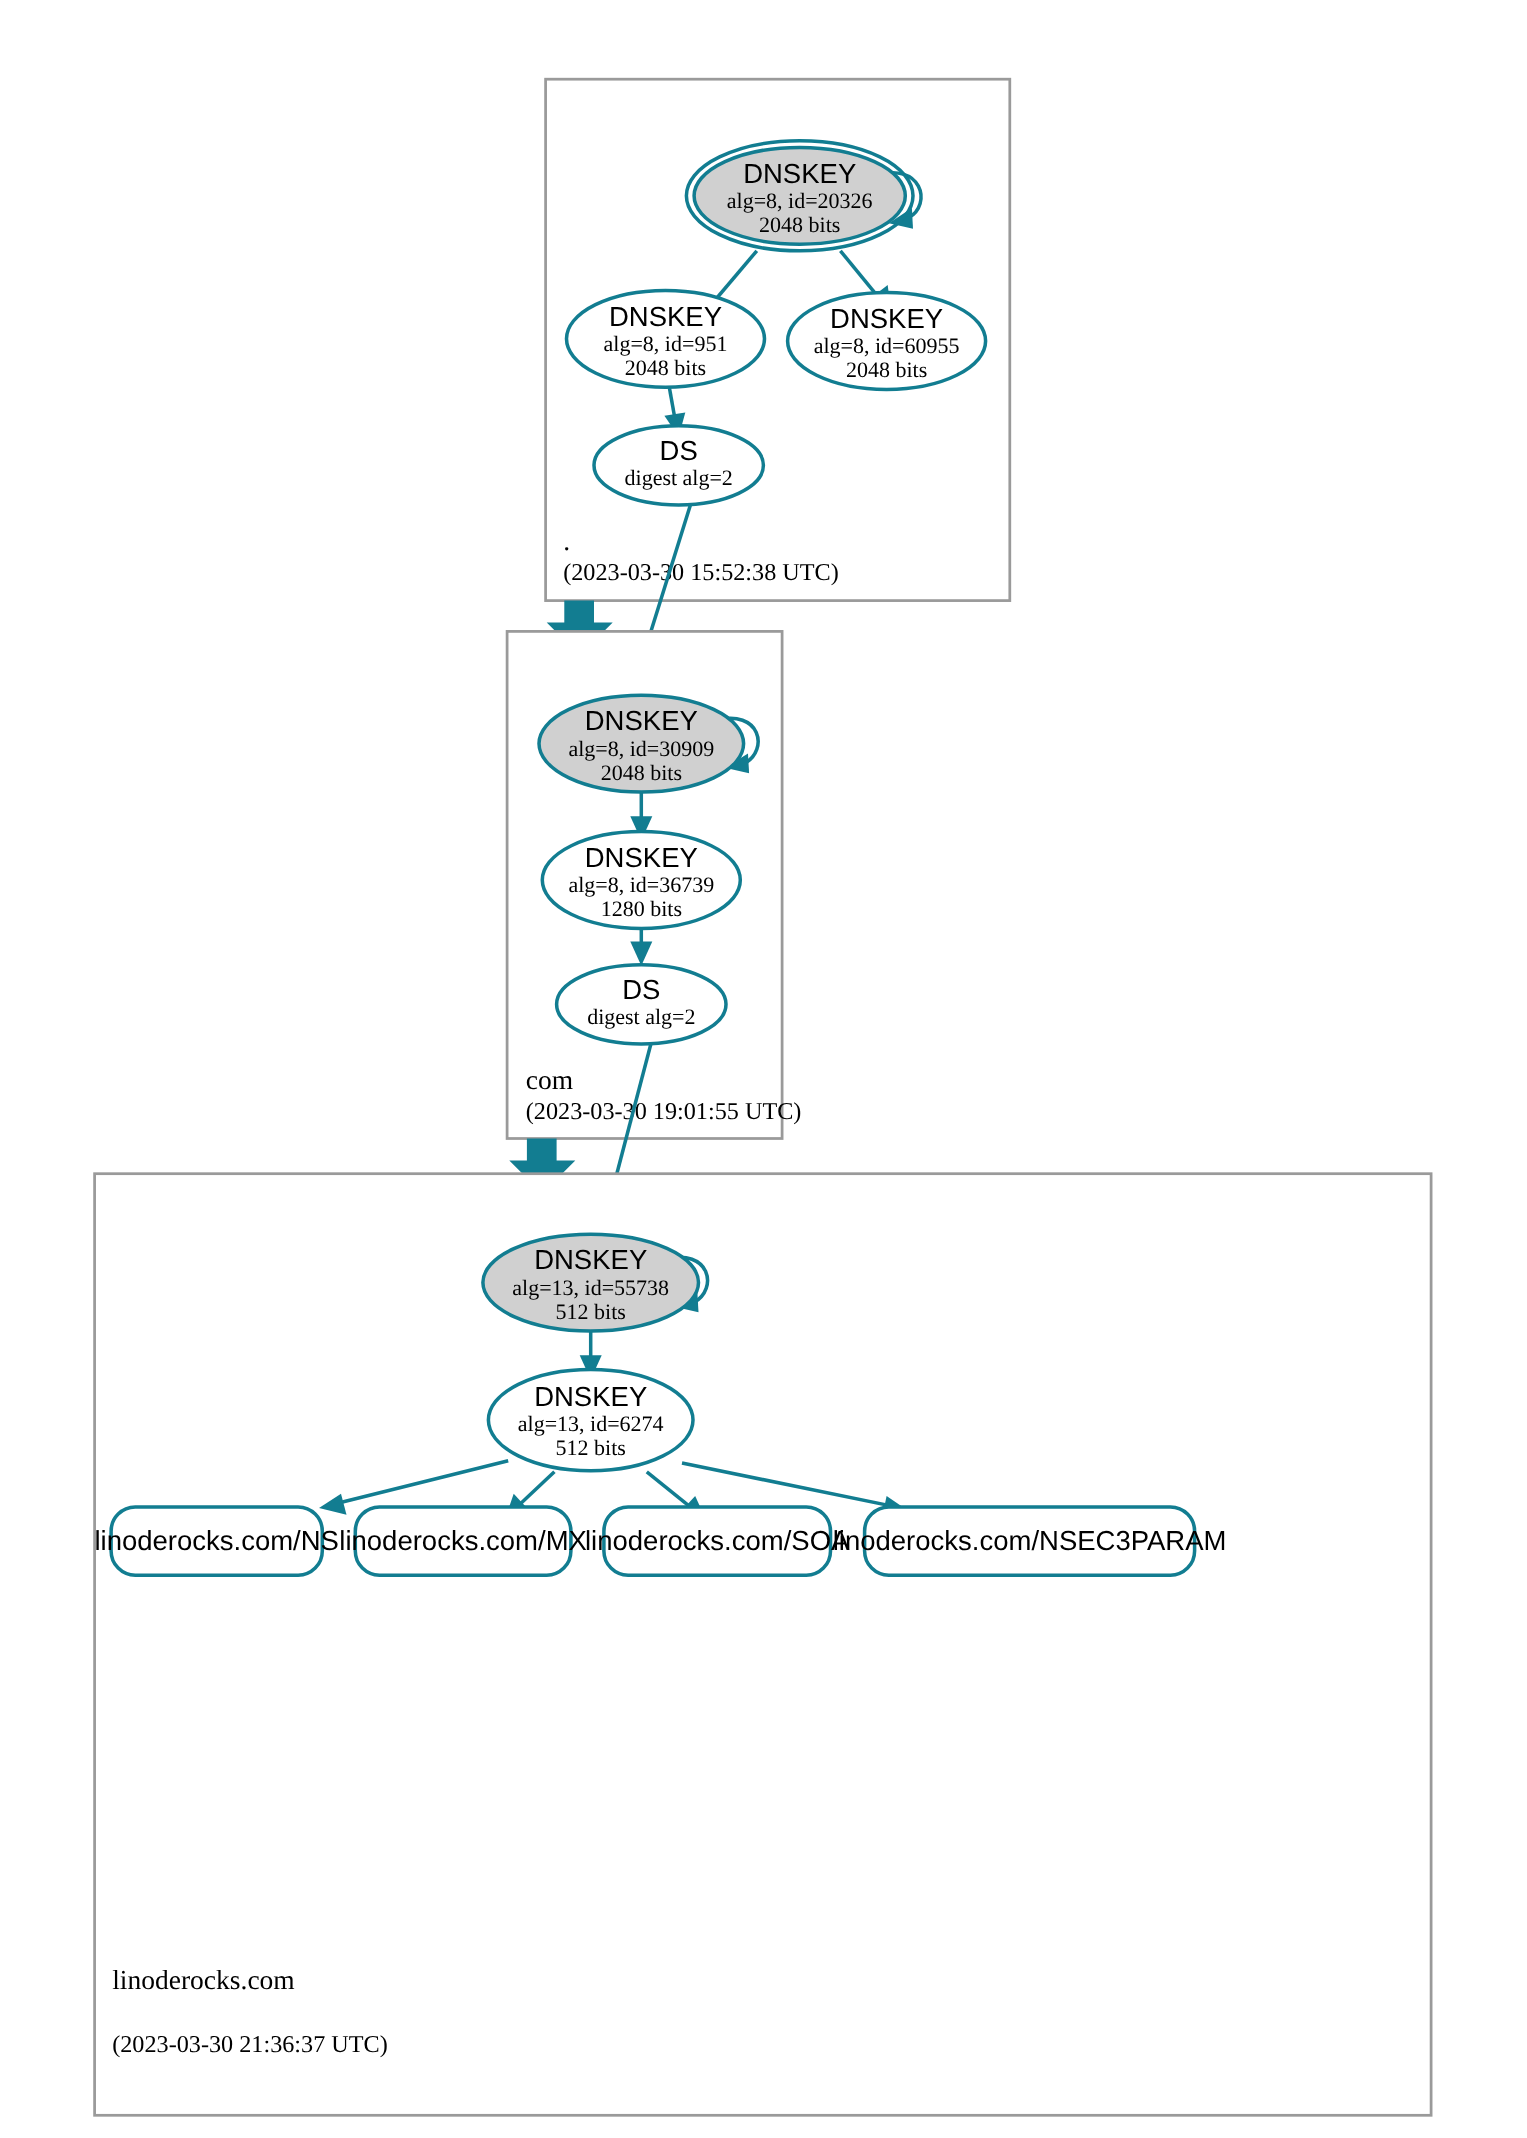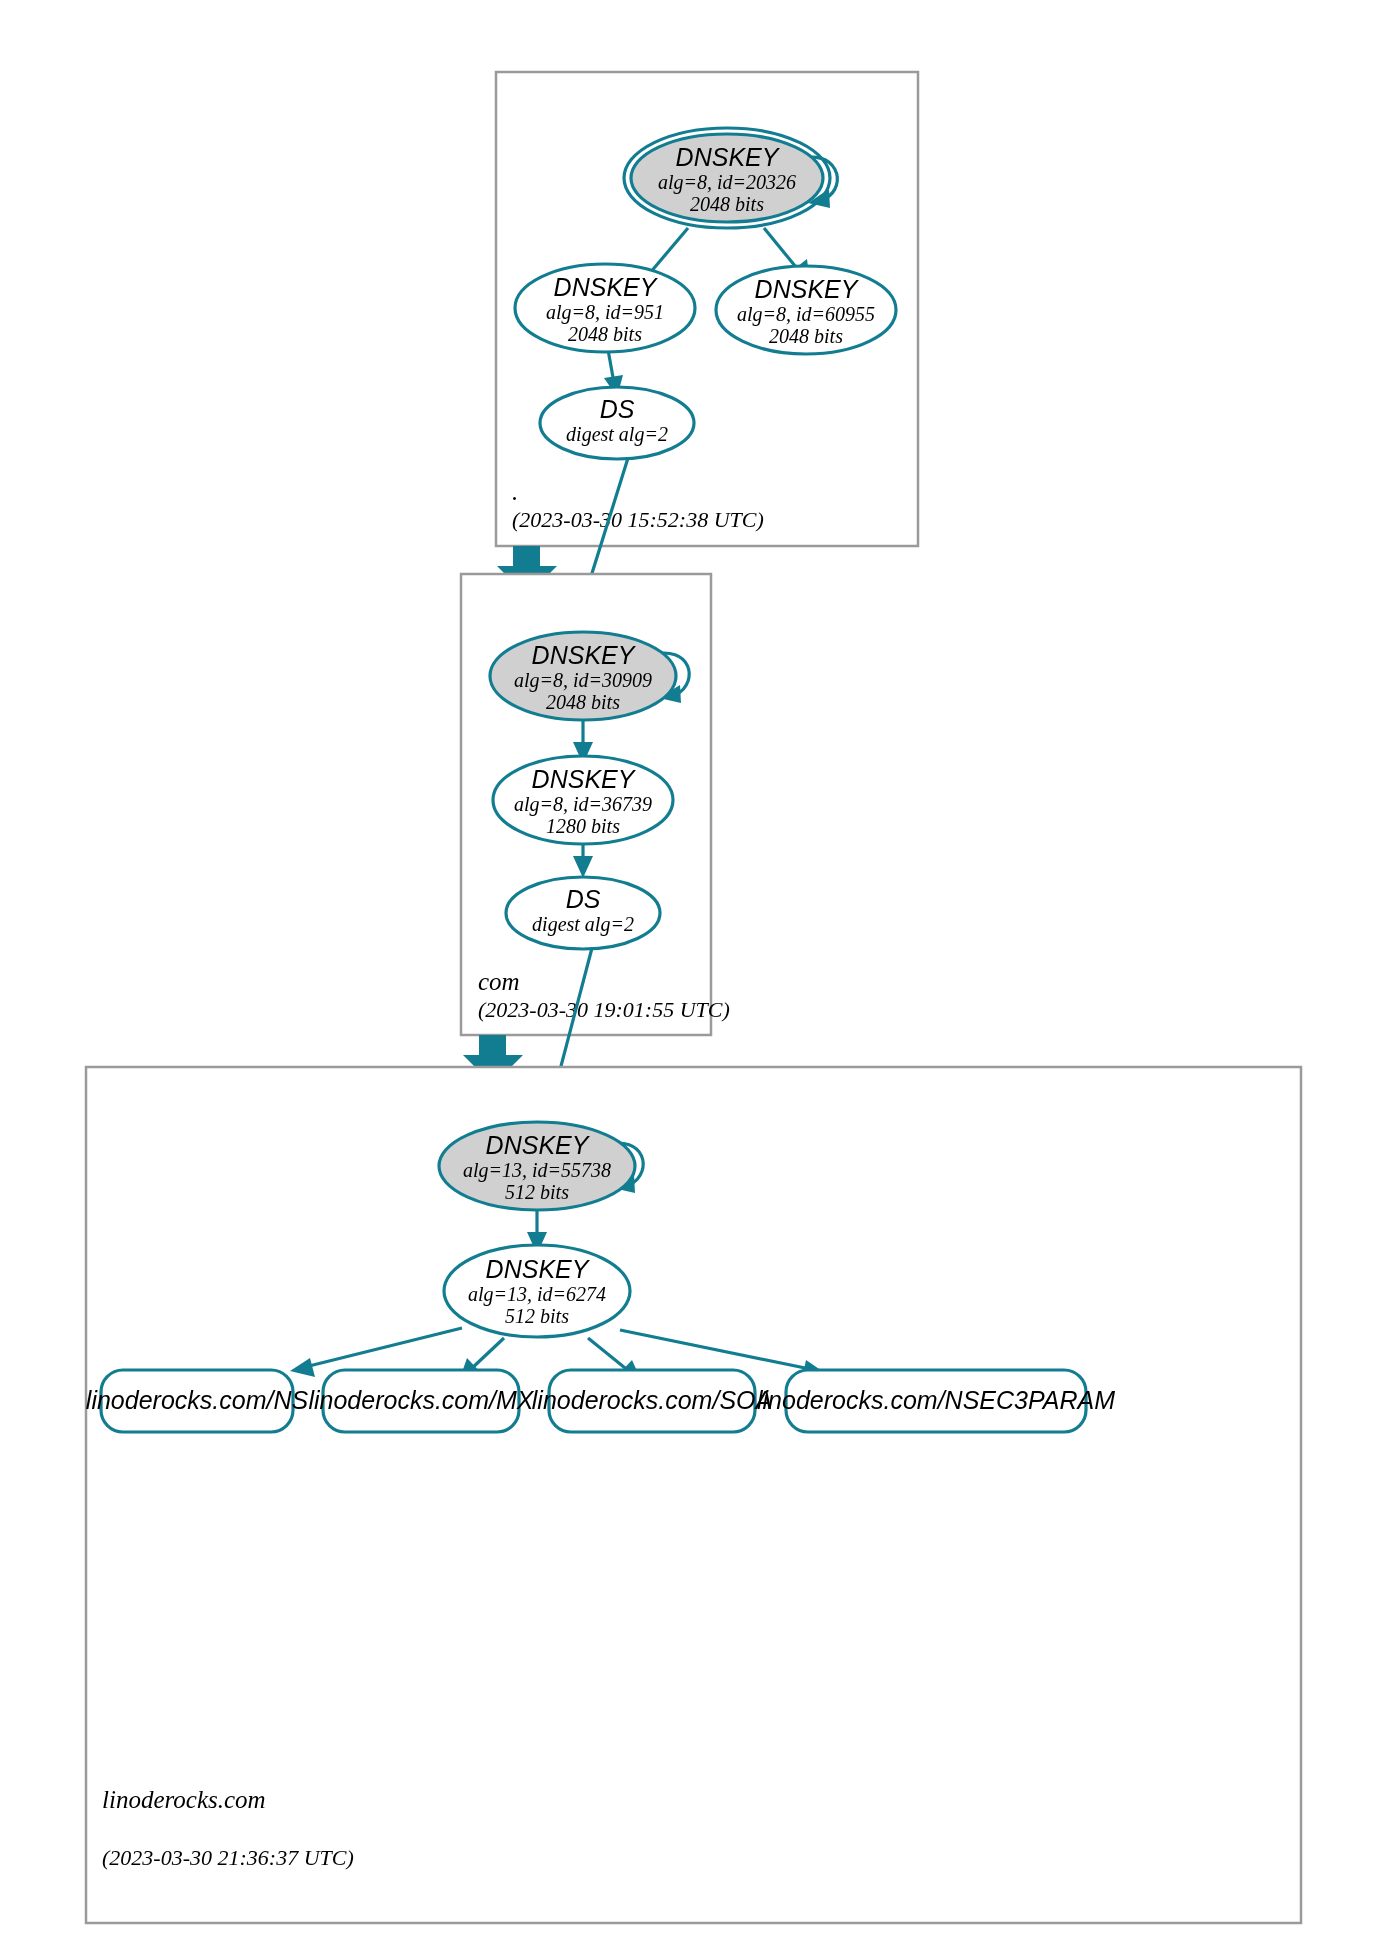--- a/index.html
+++ b/index.html
@@ -10,21 +10,20 @@
   body {
     width: 1388px;
     height: 1944px;
     font-family: "Liberation Sans", sans-serif;
     overflow: hidden;
   }
   #diagram-root {
     position: relative;
     width: 1108px;
     height: 1944px;
-    font-style: italic;
   }
   svg#dnssec-graph {
     display: block;
     width: 1388px;
     height: 1944px;
   }
   .zone-box {
     fill: #ffffff;
     stroke: #9a9a9a;
     stroke-width: 2.5;

